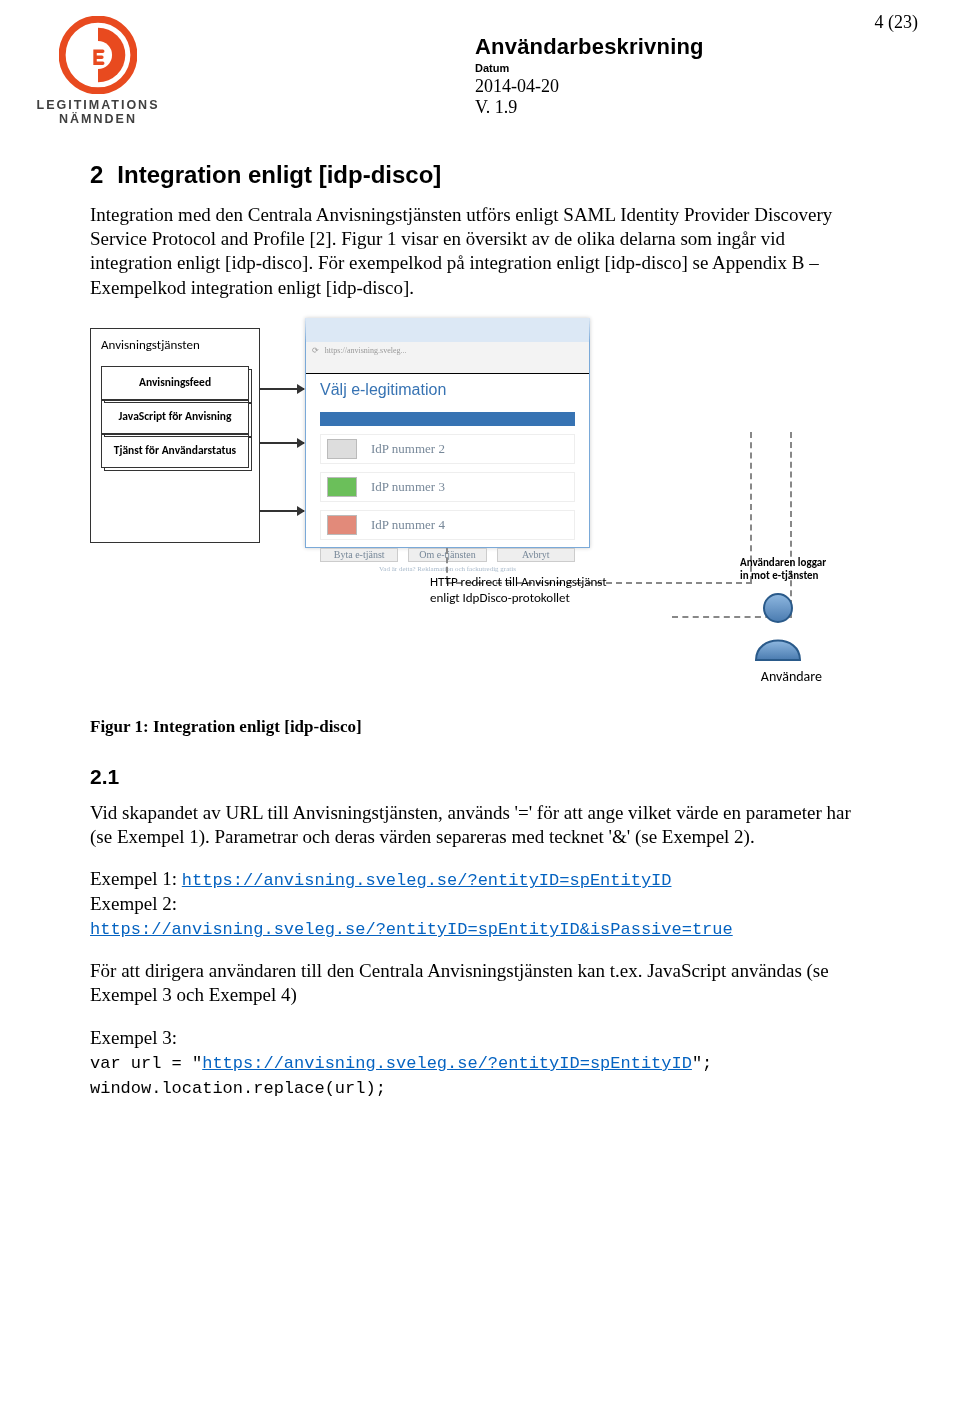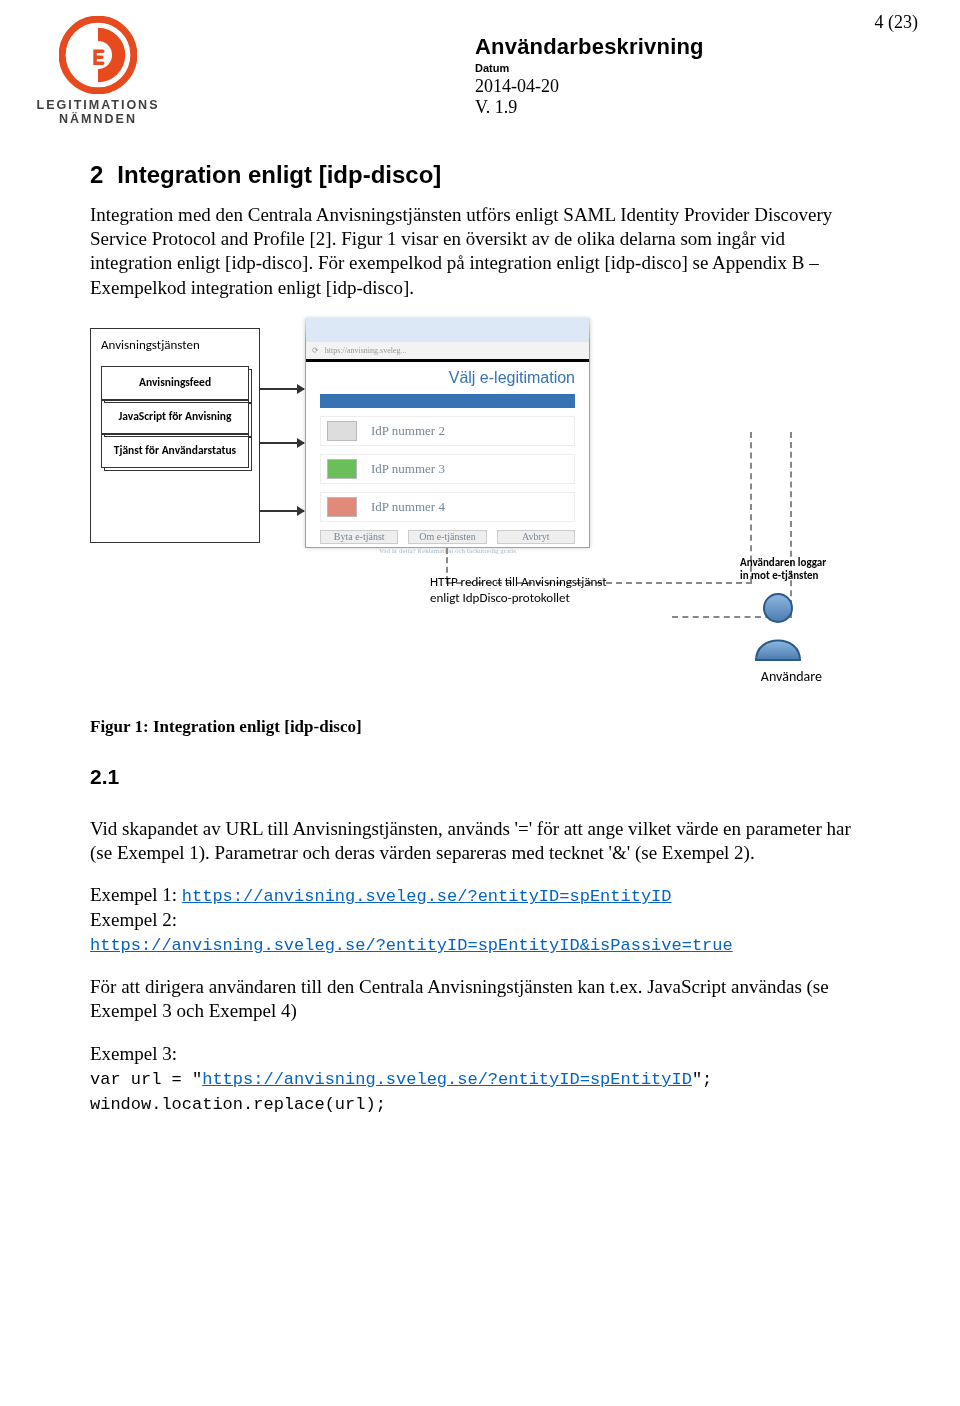--- a/index.html
+++ b/index.html
@@ -81,21 +81,21 @@
     gap: 14px;
     margin-bottom: 12px;
     font-family: "Arial Narrow", Arial, sans-serif;
     font-weight: 700;
     font-size: 24px;
   }
   .para { margin: 0 0 18px 0; text-align: left; }
   .h3-row {
     display: flex;
     gap: 12px;
-    margin: 26px 0 26px 0;
+    margin: 26px 0 10px 0;
     font-family: "Arial Narrow", Arial, sans-serif;
     font-weight: 700;
     font-size: 21px;
   }
   .mono {
     font-family: "Courier New", Courier, monospace;
     font-size: 17px;
   }
   a.link, .link {
     color: #0563c1;
@@ -135,27 +135,27 @@
   .browser-box {
     position: absolute;
     left: 215px; top: 0;
     width: 285px; height: 230px;
     border: 1px solid #7aa9d8;
     border-top: 24px solid #dce8f5;
     background: #fff;
     box-shadow: 0 0 4px rgba(0,0,0,.2);
   }
   .browser-addr {
-    height: 20px; background:#f3f3f3; border-bottom:3px solid #000000;
+    height: 32px; background:#f3f3f3; border-bottom:1px solid #000000;
     font-size: 8px; color:#999; padding:4px 6px;
   }
   .browser-body { padding: 6px 14px; }
   .valj {
-    text-align:right; color:#3773b3; font-family: Arial,sans-serif;
-    font-size: 16px; margin-bottom: 6px;
+    text-align:left; color:#3773b3; font-family: Arial,sans-serif;
+    font-size: 16px; margin-bottom: 12px;
   }
   .blue-bar { height: 14px; background:#3773b3; margin-bottom:8px; }
   .idp-row { display:flex; align-items:center; gap:14px; margin-bottom:8px; padding:4px 6px; border:1px solid #eee; }
   .idp-chip { width:30px; height:20px; background:#ddd; border:1px solid #bbb; }
   .idp-text { font-size:13px; color:#789; }
   .idp-chip.g { background:#6bbf5a; }
   .idp-chip.r { background:#e28a7a; }
   .btns-row { display:flex; gap:10px; margin-top:4px; }
   .mini-btn { flex:1; height:14px; border:1px solid #ccc; background:#eee; font-size:10px; text-align:center; color:#789;}
   .tiny { font-size:7px; color:#abc; text-align:center; margin-top:4px; line-height:1.1; }

